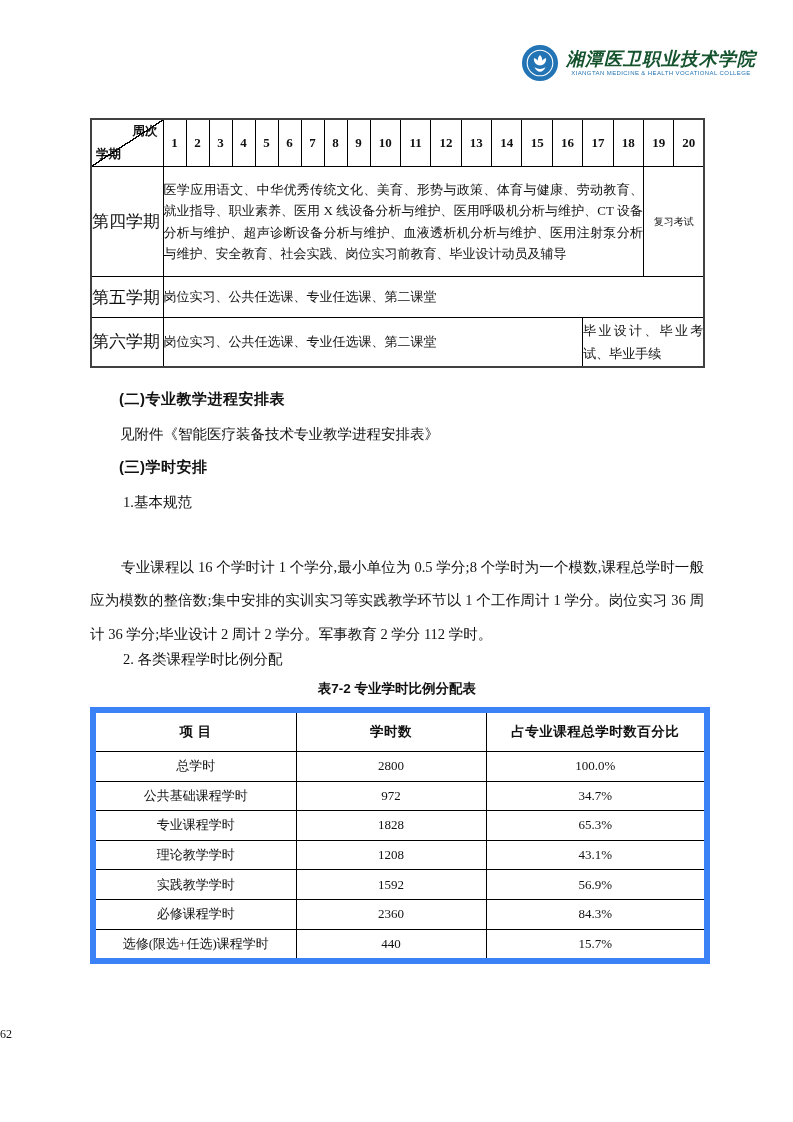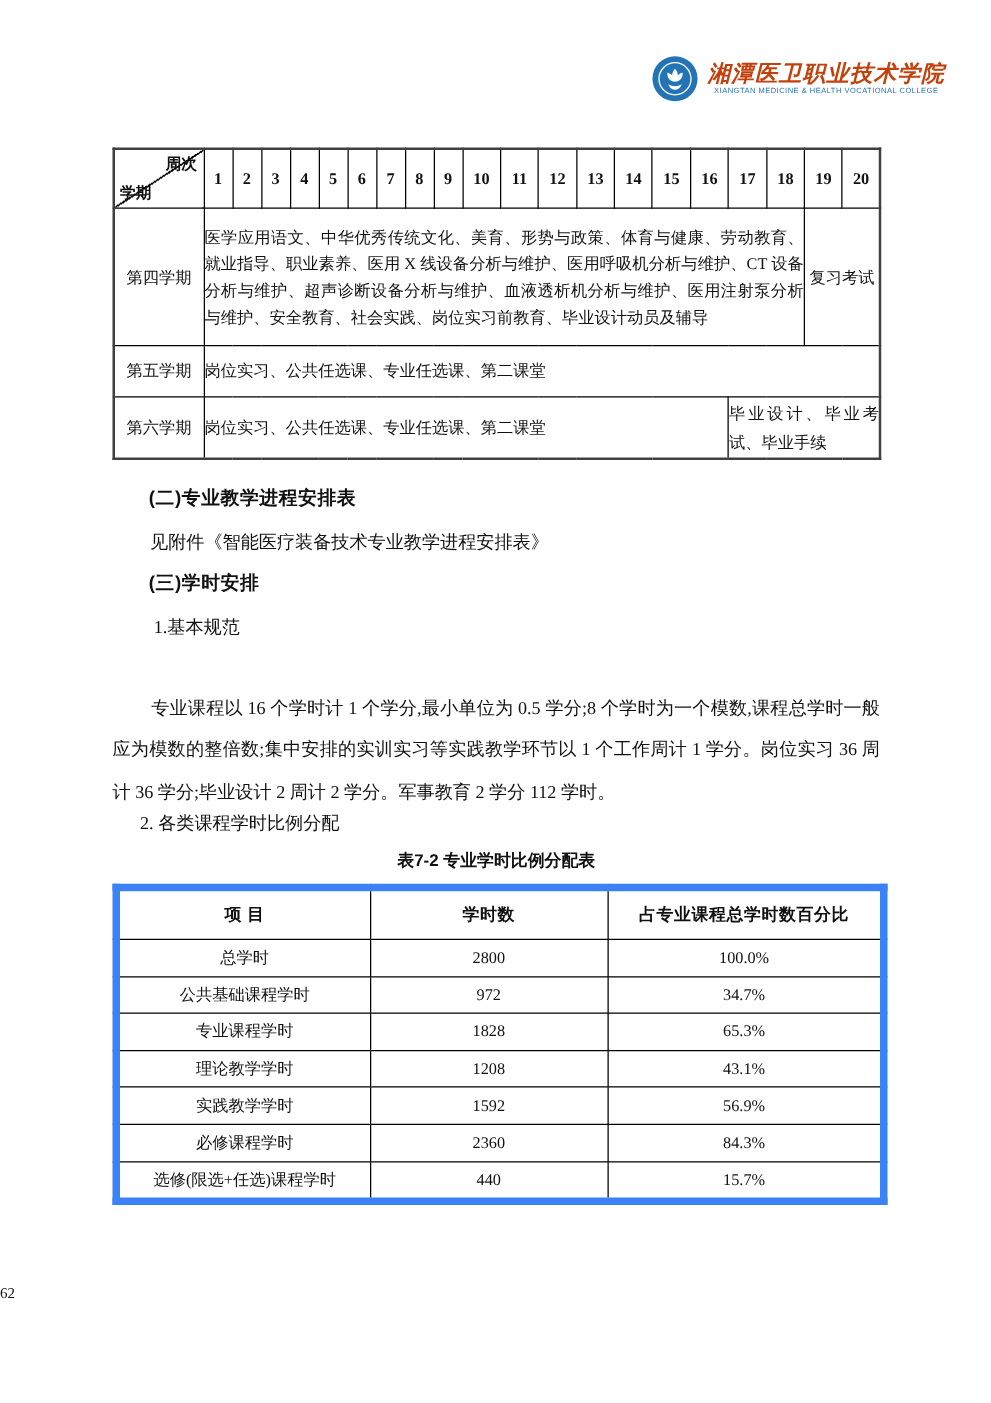--- a/index.html
+++ b/index.html
@@ -6,21 +6,21 @@
   .page{
     position:relative;width:793px;height:1122px;background:#ffffff;
     font-family:"Liberation Serif","DejaVu Serif",serif;color:#111;
     overflow:hidden;
   }
   
   .logo{position:absolute;top:44px;left:521px;display:flex;align-items:center;gap:7px;}
   .logo-emblem{width:38px;height:38px;flex:0 0 auto;}
   .logo-text{display:flex;flex-direction:column;align-items:center;}
   .logo-cn{
-    color:#c2410c;font-size:18px;font-weight:bold;font-style:italic;
+    color:#14532d;font-size:18px;font-weight:bold;font-style:italic;
     letter-spacing:1px;line-height:20px;white-space:nowrap;
     font-family:"Liberation Serif","DejaVu Serif",serif;
   }
   .logo-en{
     color:#2374b5;font-size:6px;letter-spacing:0.4px;line-height:8px;
     white-space:nowrap;font-family:"Liberation Sans","DejaVu Sans",sans-serif;
   }
   
   table{border-collapse:collapse;table-layout:fixed;}
   .schedule-table{position:absolute;left:90px;top:118px;width:613px;}
@@ -28,23 +28,23 @@
   .schedule-table{border:2px solid #404040;}
   .schedule-table .head td{height:46px;text-align:center;font-weight:bold;font-size:13px;}
   .diag-cell{position:relative;
     background-image:linear-gradient(to bottom right,
       transparent calc(50% - 0.7px),
       #000 calc(50% - 0.7px), #000 calc(50% + 0.7px),
       transparent calc(50% + 0.7px));
   }
   .diag-top{position:absolute;top:3px;right:5px;font-size:12.5px;font-weight:bold;}
   .diag-bottom{position:absolute;bottom:3px;left:4px;font-size:12.5px;font-weight:bold;}
-  .sem-cell{text-align:center;font-size:13px;}
+  .sem-cell{font-size:17px;}
   .act-cell{font-size:13px;line-height:21.5px;padding:4px 7px 4px 9px;text-align:justify;}
-  .exam-cell{text-align:center;font-size:13px;line-height:20px;padding:0 10px;}
+  .exam-cell{text-align:center;font-size:10px;line-height:20px;padding:0 10px;}
   .grad-cell{font-size:13px;line-height:23px;padding:2px 4px 2px 7px;text-align:justify;}
   .row-4{height:110px;}
   .row-5{height:41px;}
   .row-6{height:49px;}
   
   .abs{position:absolute;}
   .h-bold{
     font-family:"Liberation Sans","DejaVu Sans",sans-serif;
     font-weight:bold;font-size:15px;line-height:20px;letter-spacing:0.5px;
   }
@@ -155,21 +155,21 @@
       <td class="grad-cell" colspan="4">毕业设计、毕业考试、毕业手续</td>
     </tr>
   </tbody>
     </table>
 
   <div class="abs h-bold" style="left:119px;top:389px;">(二)专业教学进程安排表</div>
   <div class="abs body-text" style="left:120px;top:424px;">见附件《智能医疗装备技术专业教学进程安排表》</div>
   <div class="abs h-bold" style="left:119px;top:457px;">(三)学时安排</div>
   <div class="abs body-text" style="left:123px;top:492px;">1.基本规范</div>
   <div class="abs para" style="top:513px;margin-top:38px;">专业课程以 16 个学时计 1 个学分,最小单位为 0.5 学分;8 个学时为一个模数,课程总学时一般应为模数的整倍数;集中安排的实训实习等实践教学环节以 1 个工作周计 1 学分。岗位实习 36 周计 36 学分;毕业设计 2 周计 2 学分。军事教育 2 学分 112 学时。</div>
-  <div class="abs body-text" style="left:112px;top:649px;">2. 各类课程学时比例分配</div>
+  <div class="abs body-text" style="left:123px;top:649px;">2. 各类课程学时比例分配</div>
   <div class="abs caption" style="top:680px;">表7-2 专业学时比例分配表</div>
 
   <table class="hours-table">
     <colgroup>
       <col style="width:203px">
         <col style="width:190px">
         <col style="width:221px">
     </colgroup>
     <tbody>
         <tr class="th">

